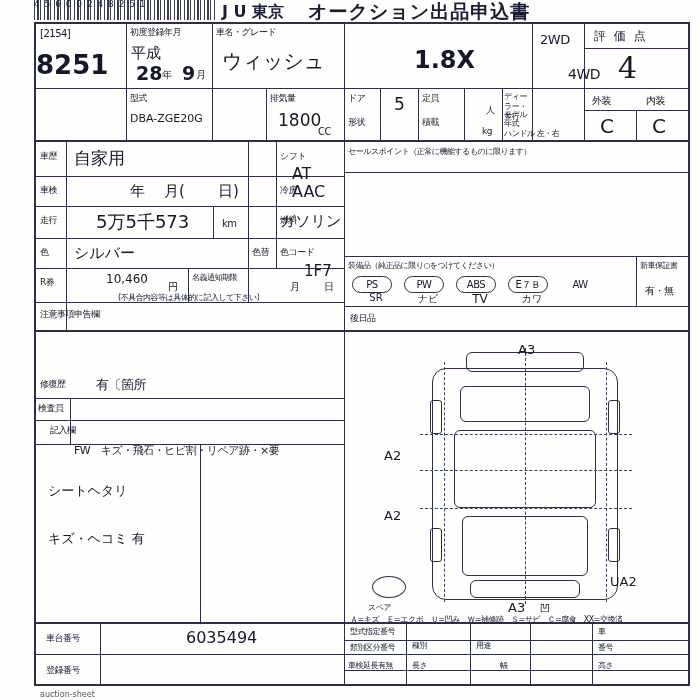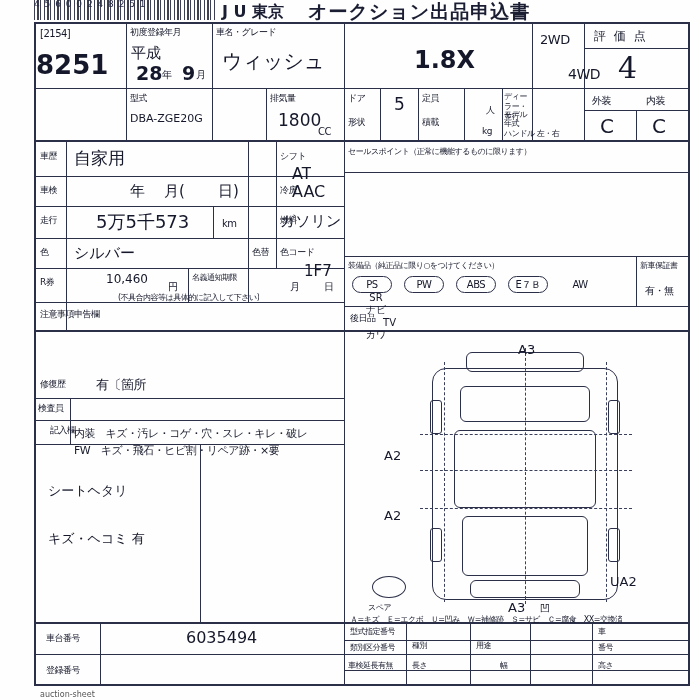--- a/index.html
+++ b/index.html
@@ -217,43 +217,42 @@
   <div class="cell lbl8" style="left:640px; top:260px;">新車保証書</div>
   <div class="cell lbl" style="left:645px; top:284px;">有・無</div>
 
   <div style="position:absolute;left:352px;top:276px;display:flex;gap:12px;">
     <span class="optbox">PS</span>
     <span class="optbox">PW</span>
     <span class="optbox">ABS</span>
     <span class="optbox">E７Ｂ</span>
     <span class="optbox" style="border:none;">AW</span>
   </div>
-  <div style="position:absolute;left:356px;top:292px;display:flex;flex-direction:column;">
+  <div style="position:absolute;left:356px;top:292px;display:flex;gap:12px;">
     <span style="width:40px;text-align:center;font-size:10px;">SR</span>
     <span style="width:40px;text-align:center;font-size:10px;">ナビ</span>
-    <span style="width:40px;text-align:right;font-size:10px;">TV</span>
+    <span style="width:40px;text-align:center;font-size:12px;">TV</span>
     <span style="width:40px;text-align:center;font-size:10px;">カワ</span>
   </div>
   <div class="cell lbl9" style="left:350px; top:312px;">後日品</div>
 
   <div class="h" style="left:34px; top:398px; width:310px;"></div>
   <div class="h" style="left:34px; top:420px; width:310px;"></div>
   <div class="h" style="left:34px; top:444px; width:310px;"></div>
   <div class="h h2" style="left:34px; top:622px; width:656px;"></div>
   <div class="v" style="left:70px; top:398px; height:46px;"></div>
   <div class="v" style="left:344px; top:330px; height:292px;"></div>
   <div class="v" style="left:200px; top:444px; height:178px;"></div>
 
   <div class="cell lbl9" style="left:40px; top:378px;">修復歴</div>
   <div class="cell lbl" style="left:96px; top:376px; font-size:13px;">有〔箇所</div>
 
   <div class="cell lbl9" style="left:38px; top:402px;">検査員</div>
   <div class="cell lbl9" style="left:38px; top:424px;margin-left:12px;">記入欄</div>
   <div class="cell lbl" style="left:74px; top:403px; font-size:11px;margin-top:40px;">FW　キズ・飛石・ヒビ割・リペア跡・×要</div>
-  <div class="cell lbl" style="left:74px; top:426px; font-size:11px;">内装　キズ・汚レ・コゲ・穴・スレ・キレ・破レ</div>
 
   <div class="cell handwrite" style="left:48px; top:482px;">シートヘタリ</div>
   <div class="cell handwrite" style="left:48px; top:530px;">キズ・ヘコミ 有</div>
 
   <div class="diagram">
 
     <div class="rnd2" style="left:432px; top:368px; width:186px; height:232px;"></div>
 
     <div class="rnd" style="left:466px; top:352px; width:118px; height:20px;"></div>
 

